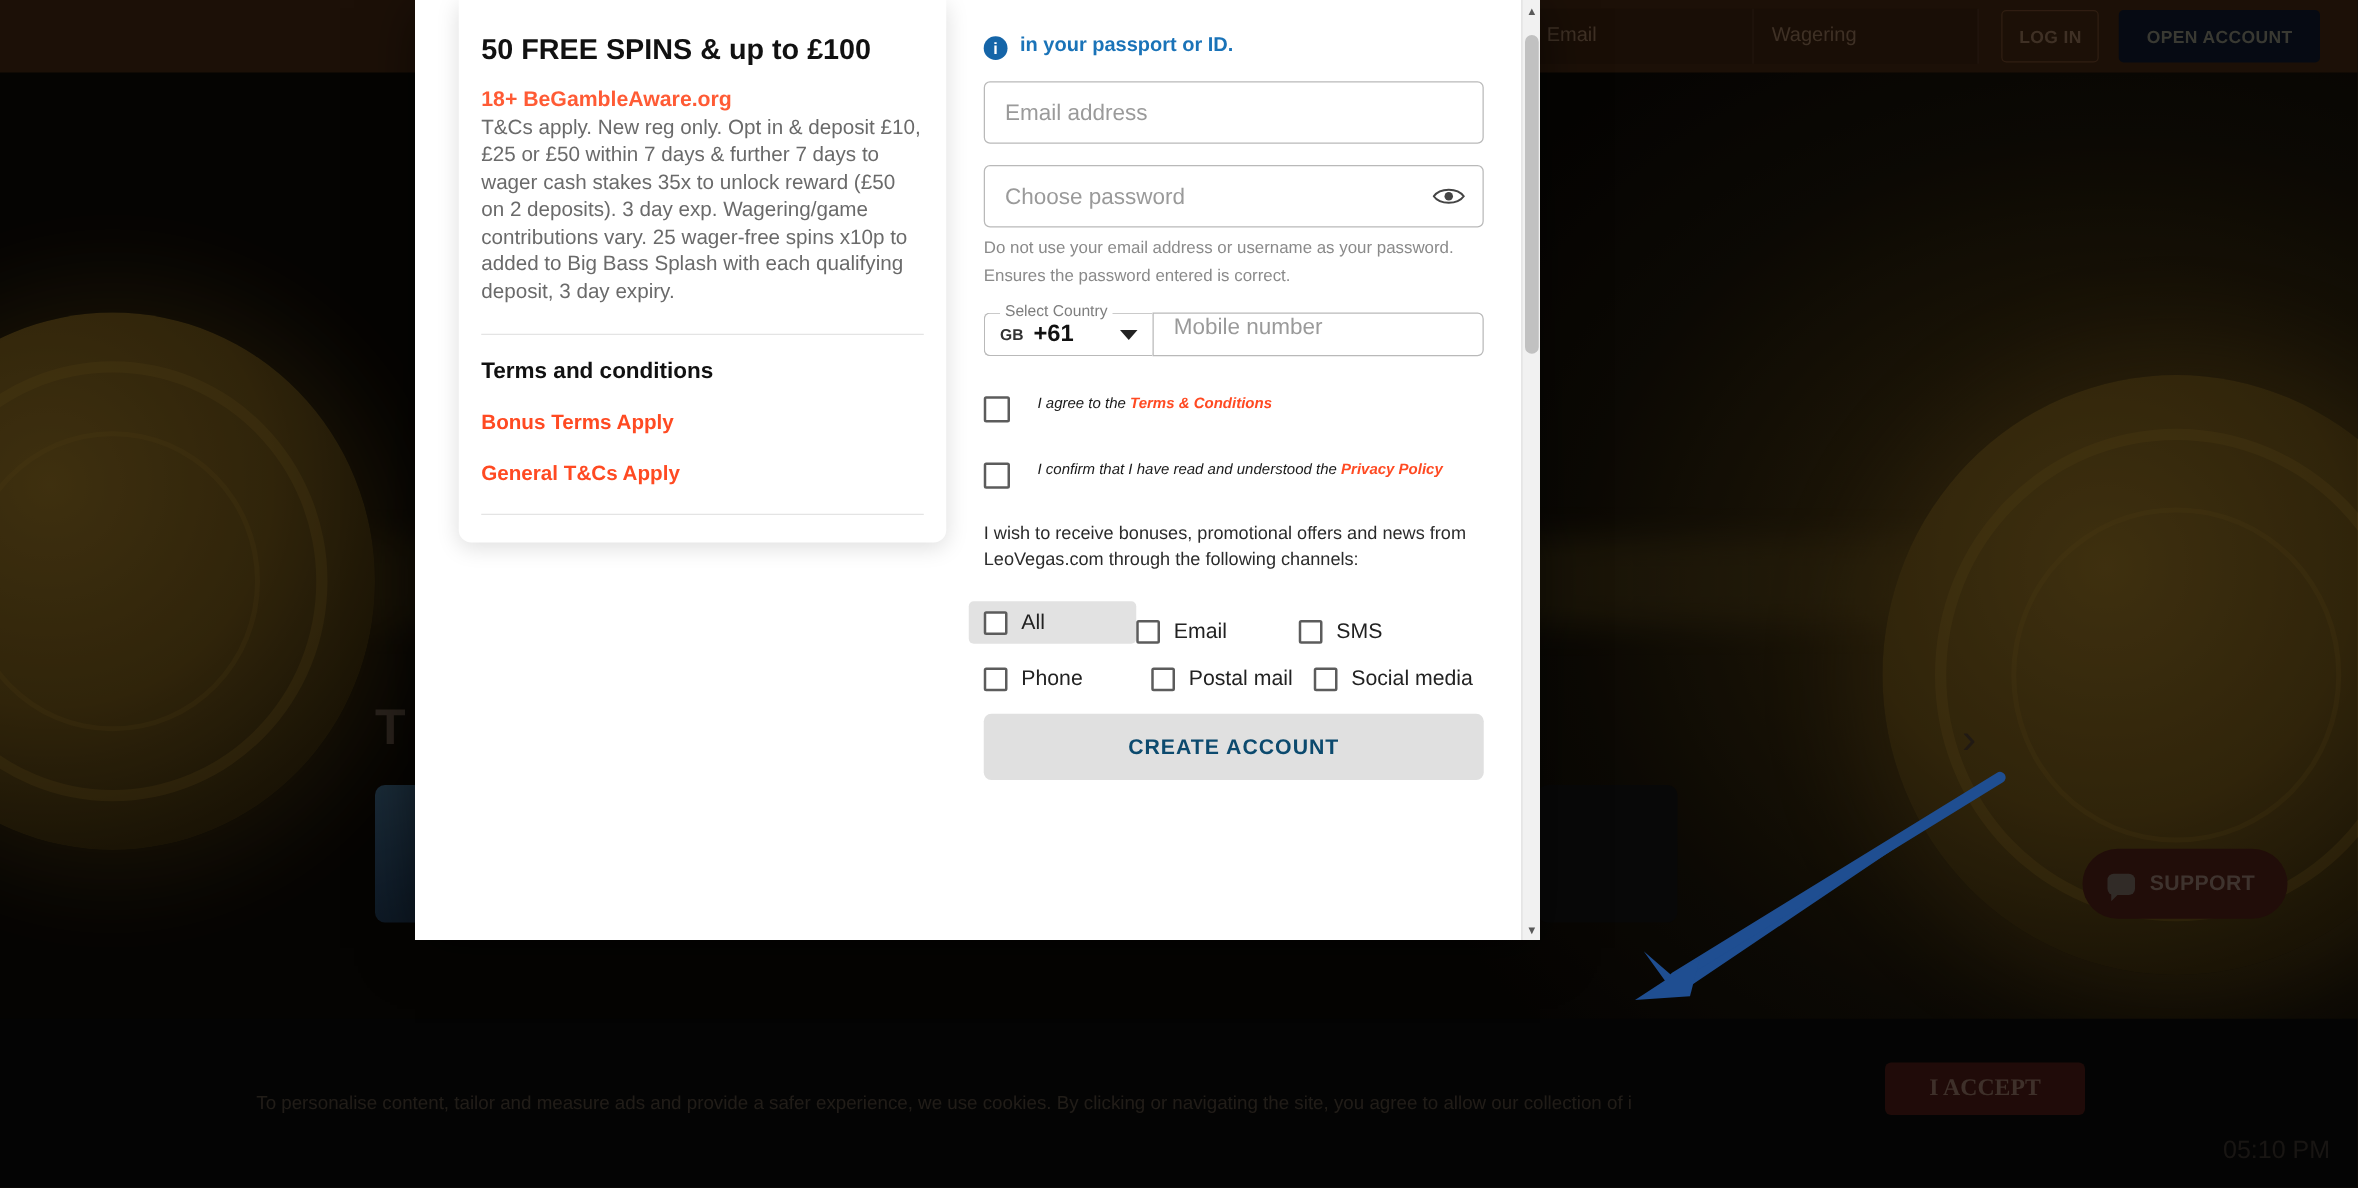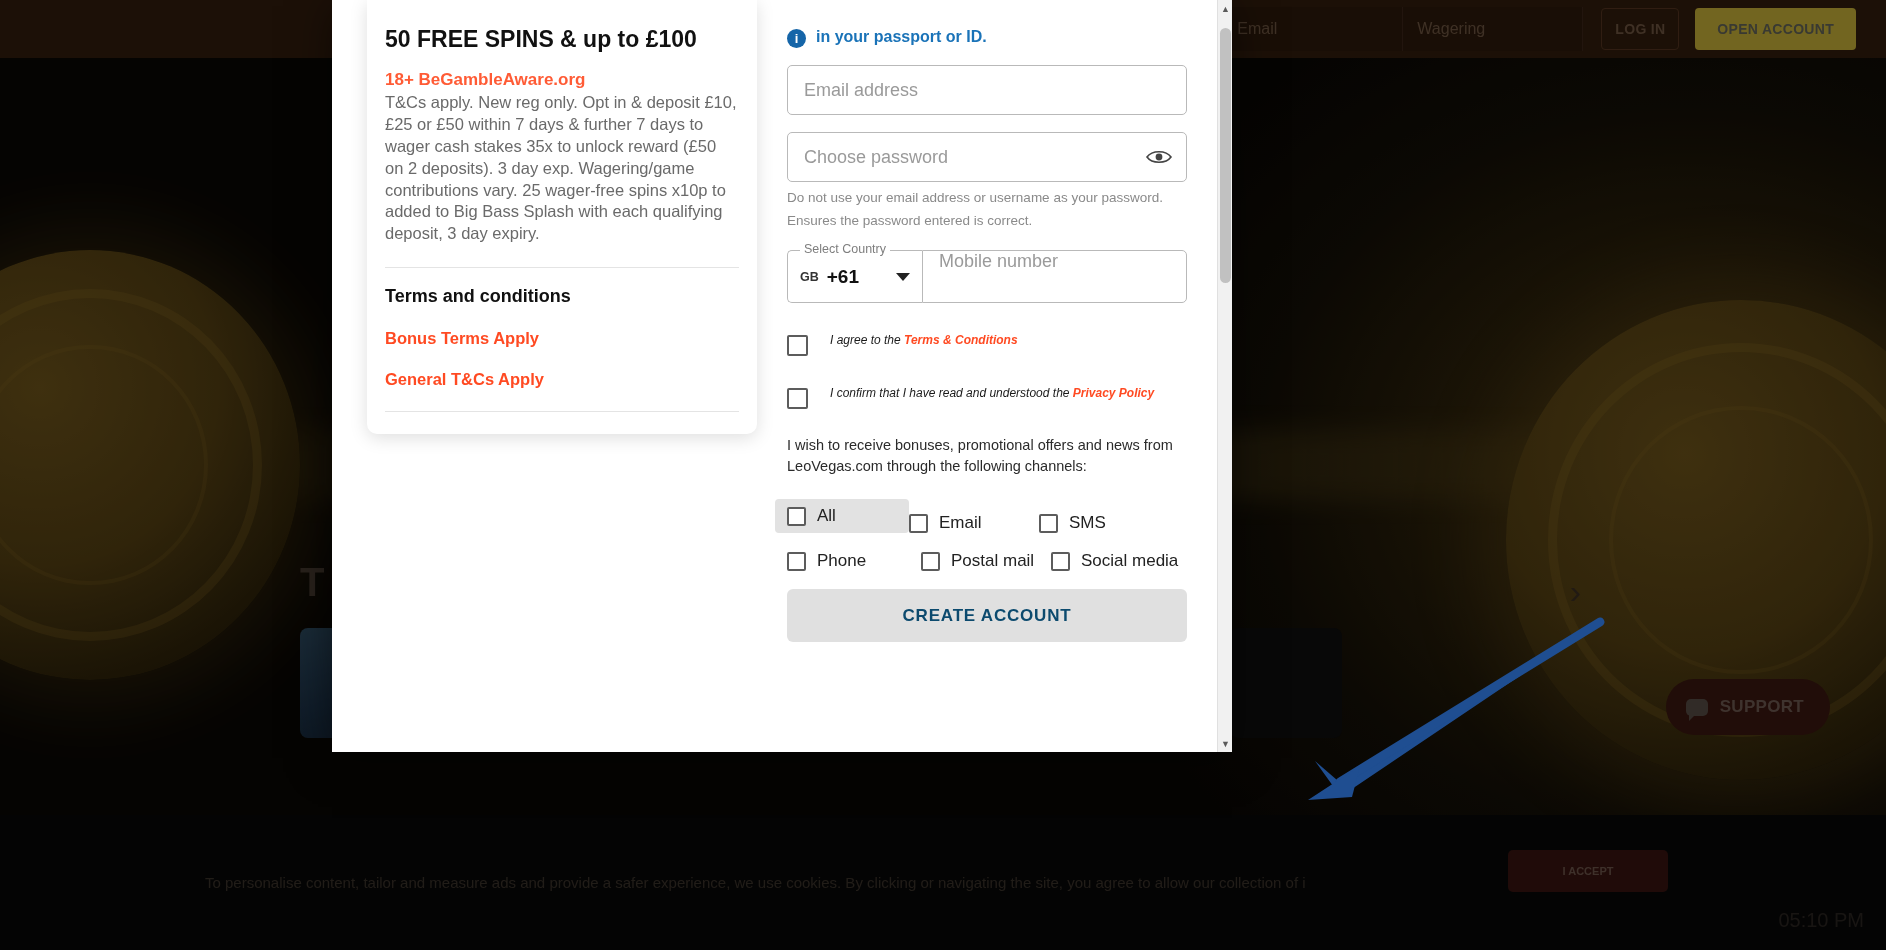--- a/index.html
+++ b/index.html
@@ -61,21 +61,21 @@
   }
   .btn-login {
     width: 78px; height: 42px;
     border: 1px solid #6a4228; border-radius: 4px;
     color: #8c6c52; font-size: 14px; font-weight: bold;
     display: flex; align-items: center; justify-content: center;
     margin-left: 18px; background: transparent; letter-spacing: .3px;
   }
   .btn-open {
     height: 42px; padding: 2px 22px; margin-left: 16px;
-    background: #fde047; border-radius: 4px;
+    background: #0f172a; border-radius: 4px;
     color: #7e7f6f; font-size: 14px; font-weight: bold;
     display: flex; align-items: center; justify-content: center;
     letter-spacing: .3px; white-space: nowrap;
   }
 
   
   .page-heading {
     position: absolute; left: 300px; top: 560px;
     font-size: 40px; font-weight: bold; color: #5a4a3c;
   }
@@ -98,22 +98,22 @@
   }
   .cookie-text {
     margin-left: 205px; width: 1100px;
     color: #4b4036; font-size: 15px; line-height: 1.4;
     white-space: nowrap; overflow: hidden;
   }
   .btn-accept {
     position: absolute; left: 1508px; top: 35px;
     width: 160px; height: 42px; border-radius: 5px;
     background: #481a14;
-    color: #8a6b5e; font-size: 11px; font-weight: bold;
-    display: flex; align-items: center; justify-content: center;
+    color: #8a6b5e; font-size: 19px; font-weight: bold;
+    display: flex; align-items: center; justify-content: center; font-family: Liberation Serif, serif;
   }
   .clock {
     position: absolute; right: 22px; bottom: 18px;
     color: #37302a; font-size: 20px;
   }
   .support-fab {
     position: absolute; right: 56px; bottom: 215px;
     height: 56px; padding: 0 26px 0 20px;
     border-radius: 28px; background: #4a1d14;
     display: flex; align-items: center; gap: 12px;
@@ -181,21 +181,21 @@
   }
   .tfield .ph { color: #9a9a9a; font-size: 18px; }
   .hintline { margin-top: 8px; color: #8a8a8a; font-size: 13.5px; }
   .eye {
     position: absolute; right: 14px; top: 50%; transform: translateY(-50%);
     width: 26px; height: 16px;
   }
   .asterisk { position:absolute; right: 9px; top: 3px; color:#8a8a8a; font-size: 15px; }
 
   
-  .phone-row { margin-top: 22px; display: flex; height: 53px; }
+  .phone-row { margin-top: 22px; display: flex; height: 35px; }
   .country {
     position: relative; width: 135px;
     border: 1px solid #b9b9b9; border-right: none;
     border-radius: 5px 0 0 5px;
     display: flex; align-items: center; padding: 0 12px;
     gap: 8px;
   }
   .country-legend {
     position: absolute; left: 12px; top: -9px; background: #fff;
     padding: 0 4px; font-size: 12.5px; color: #7e7e7e;

